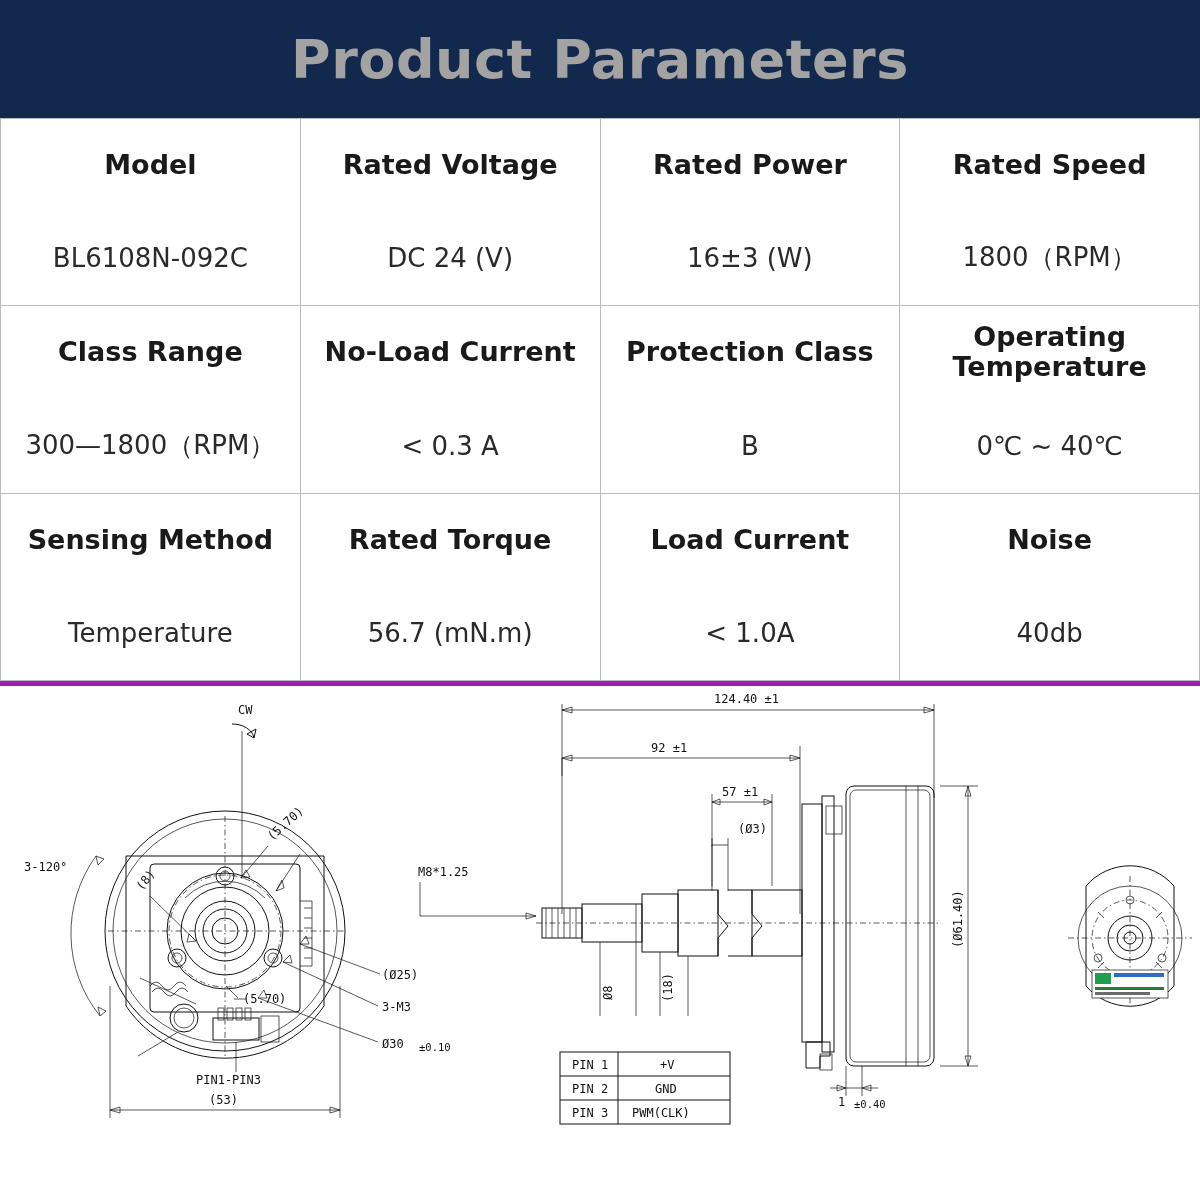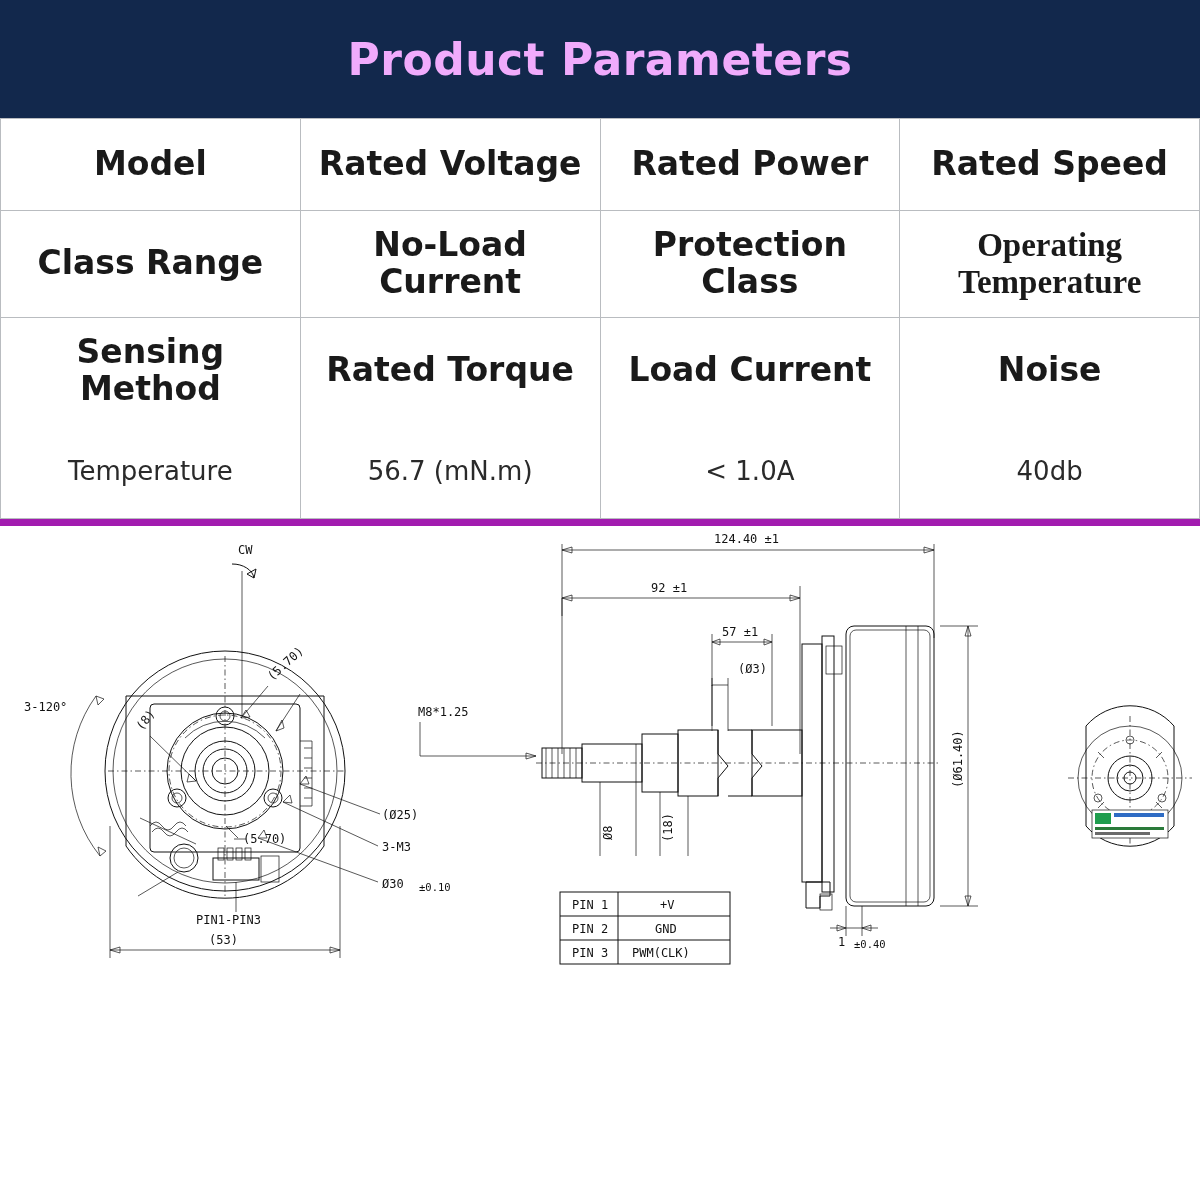--- a/index.html
+++ b/index.html
@@ -18,41 +18,41 @@
   
   .header {
     height: 118px;
     background: #12284c;
     display: flex;
     align-items: center;
     justify-content: center;
   }
   .header h1 {
     margin: 0;
-    color: #f0abfc;
-    font-size: 44px;
+    color: #a3a3a3;
+    font-size: 54px;
     font-weight: bold;
     letter-spacing: 0.5px;
     font-family: "DejaVu Sans", sans-serif;
   }
   
   .spec-table {
     width: 1200px;
     border-collapse: collapse;
     table-layout: fixed;
   }
   .spec-table td {
     border: 1px solid #b9bcc0;
     text-align: center;
     vertical-align: middle;
     padding: 0;
     height: 96px;
   }
   .spec-table tr.label-row td {
-    font-size: 33px;
+    font-size: 27px;
     font-weight: bold;
     color: #1a1a1a;
     height: 92px;
     padding: 16px 6px;
     line-height: 1.12;
   }
   .spec-table tr.value-row td {
     font-size: 26px;
     font-weight: normal;
     color: #2a2a2a;
@@ -61,21 +61,21 @@
   }
   .spec-table tr.label-row td { border-bottom: none; }
   .spec-table tr.value-row td { border-top: none; }
   .two-line { line-height: 1.08; }
   
   .drawing {
     position: relative;
     width: 1200px;
     height: 497px;
     background: #fff;
-    border-top: 7px solid #a21caf;
+    border-top: 5px solid #a21caf;
     overflow: hidden;
   }
   .drawing svg { display: block; }
   .dwg-text {
     font-family: "DejaVu Sans Mono", monospace;
     font-size: 12px;
     fill: #111;
   }
   .dwg-text-sm {
     font-family: "DejaVu Sans Mono", monospace;
@@ -102,27 +102,39 @@
   </div>
 
   <table class="spec-table">
     <tbody>
       <tr class="label-row">
         <td>Model</td>
         <td>Rated Voltage</td>
         <td>Rated Power</td>
         <td>Rated Speed</td>
       </tr>
+      <tr class="value-row">
+        <td>BL6108N-092C</td>
+        <td>DC 24 (V)</td>
+        <td>16±3 (W)</td>
+        <td>1800（RPM）</td>
+      </tr>
 
       <tr class="label-row">
         <td>Class Range</td>
         <td>No-Load Current</td>
         <td>Protection Class</td>
-        <td class="two-line" style="white-space: pre-line; font-family: Liberation Serif, serif;">Operating
+        <td class="two-line" style="white-space: pre-line;">Operating
 Temperature</td>
+      </tr>
+      <tr class="value-row">
+        <td>300—1800（RPM）</td>
+        <td>&lt; 0.3 A</td>
+        <td>B</td>
+        <td>0℃ ~ 40℃</td>
       </tr>
 
       <tr class="label-row">
         <td>Sensing Method</td>
         <td>Rated Torque</td>
         <td>Load Current</td>
         <td>Noise</td>
       </tr>
       <tr class="value-row">
         <td>Temperature</td>

